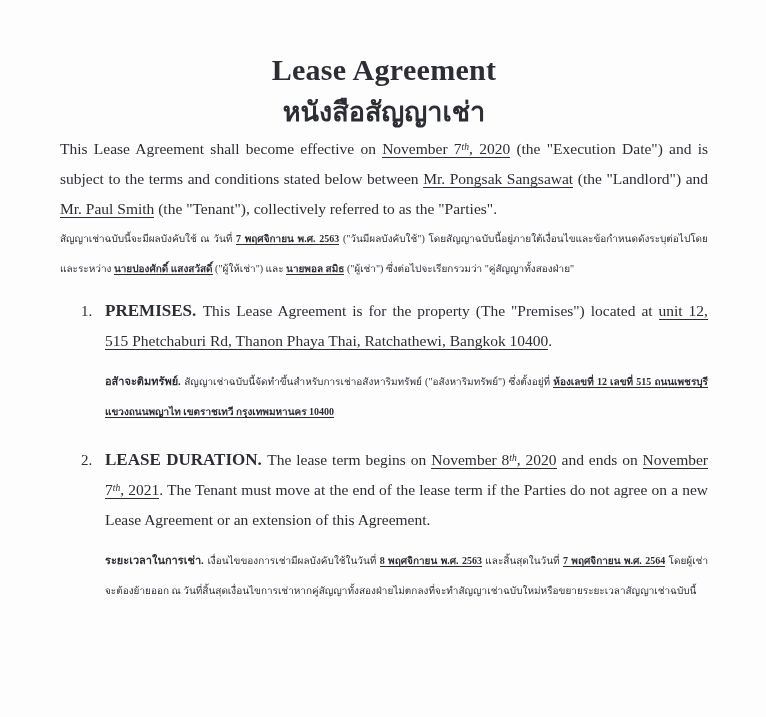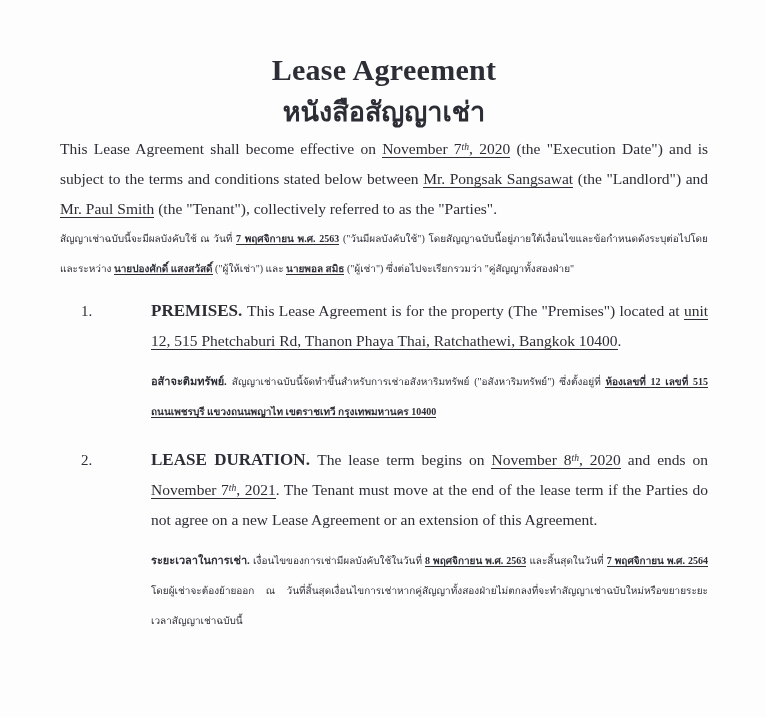--- a/index.html
+++ b/index.html
@@ -30,21 +30,21 @@
   p.th{font-size:10px;}
   .intro-en{margin-top:46px;}
   .intro-th{margin-top:10px;}
   ol.sections{list-style:none;margin:12px 0 0 0;padding:0;}
   ol.sections li{display:flex;}
   ol.sections li + li{margin-top:18px;}
   .item-num{
     flex:0 0 45px;box-sizing:border-box;padding-left:21px;
     font-size:15px;line-height:30px;
   }
-  .item-content{flex:1;min-width:0;margin-left:46px;}
+  .item-content{flex:1;min-width:0;}
   .item-content .th{margin-top:10px;}
   .b{font-weight:bold;}
   .h{font-weight:bold;font-size:1.1em;}
   .u{border-bottom:1.5px solid currentColor;padding-bottom:0px;}
   sup{
     font-size:62%;
     vertical-align:baseline;
     position:relative;top:-0.45em;
     line-height:0;
     font-style:italic;

